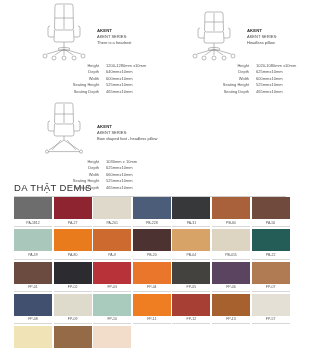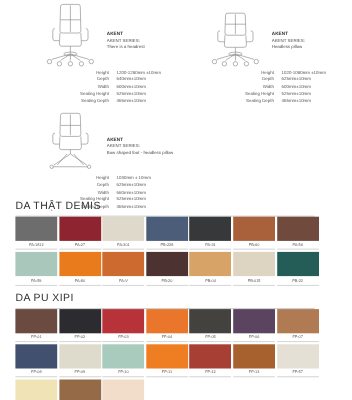--- a/index.html
+++ b/index.html
@@ -277,21 +277,20 @@
           <div class="sw-lbl under">PB-015</div>
         </div>
       <div class="sw">
           <span class="sw-chip" style="background: rgb(36, 92, 87);"></span>
           <div class="sw-lbl under">PB-22</div>
         </div>
     </div>
   </div>
 
   <div class="section">
-    <div class="sec-head second">DA PU XIPI</div>
 
     <div class="swatch-row">
       <div class="sw">
           <span class="sw-chip" style="background: rgb(107, 74, 64);"></span>
           <div class="sw-lbl under">FP-01</div>
         </div>
       <div class="sw">
           <span class="sw-chip" style="background: rgb(43, 43, 48);"></span>
           <div class="sw-lbl under">FP-02</div>
         </div>

